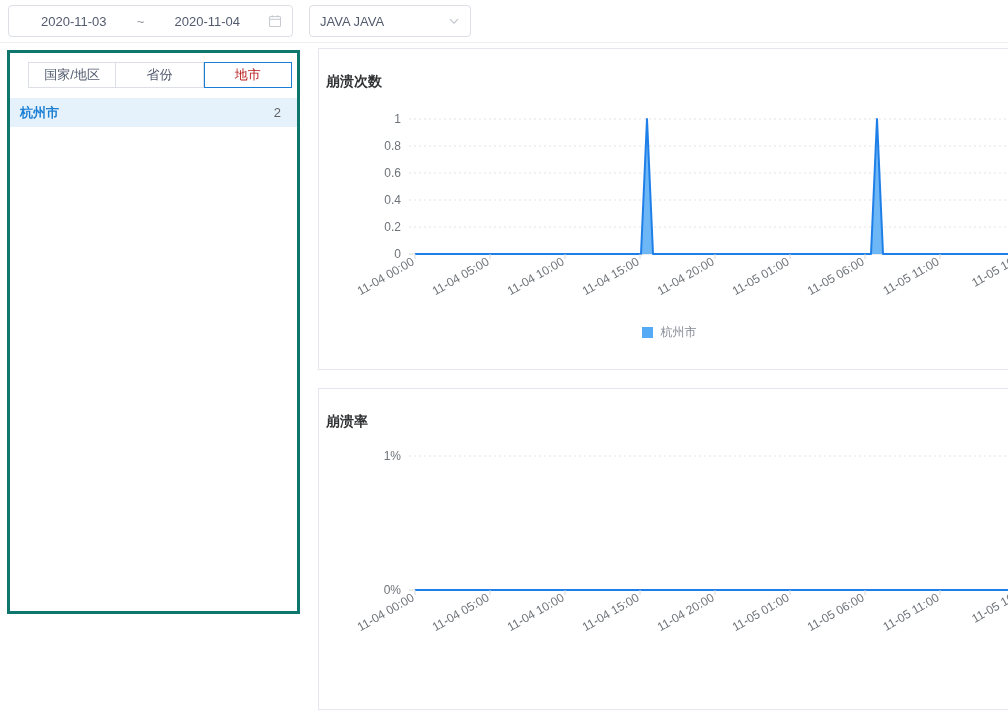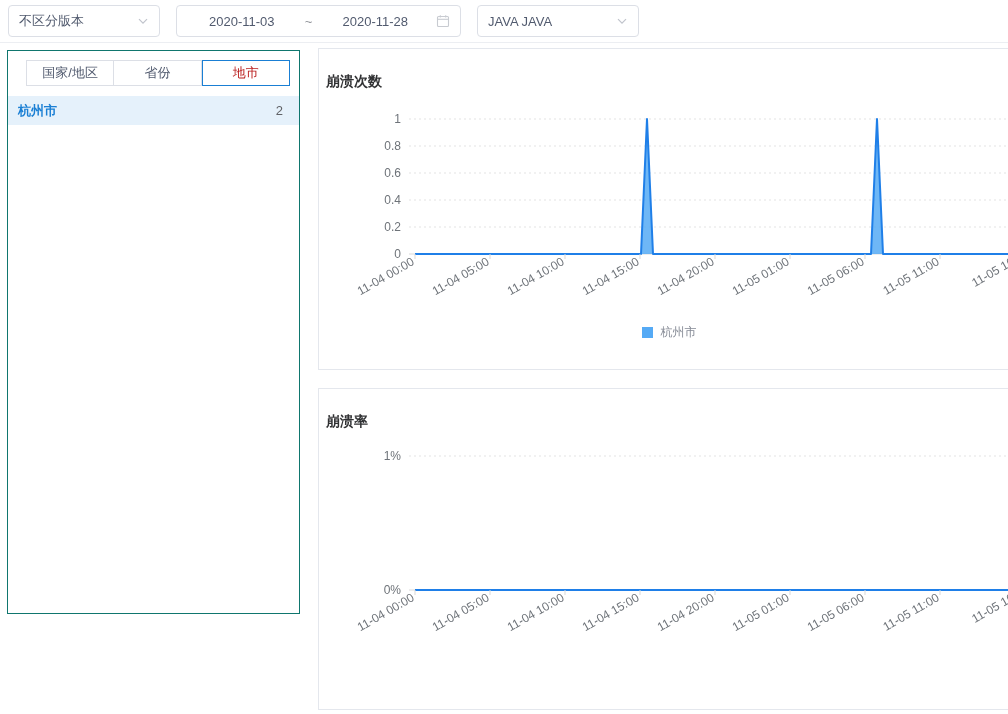--- a/index.html
+++ b/index.html
@@ -41,21 +41,21 @@
   .cal { width: 14px; height: 14px; flex: none; color: #c8cbd1; }
   .divider-row {
     position: absolute; left: 0; top: 42px; width: 1008px; height: 1px;
     background: #eceef2;
   }
 
   
   .leftpanel {
     position: absolute; left: 7px; top: 50px;
     width: 293px; height: 564px;
-    border: 1px solid #0f766e; background: #fff;
+    border: 3px solid #0f766e; background: #fff;
   }
   .tabs {
     display: flex; margin: 9px 10px 0 18px; width: 264px;
     height: 26px;
   }
   .tab {
     flex: 1; height: 26px; line-height: 24px; text-align: center;
     font-size: 13px; color: #515a6e; background: #fff;
     border: 1px solid #dcdfe6; border-left-width: 0;
     cursor: pointer; white-space: nowrap;
@@ -96,33 +96,25 @@
     width: 11px; height: 11px; background: #55aaf5; display: block;
   }
 </style>
 </head>
 <body>
 
 <div class="page">
 
   <div class="filterbar">
 
-    <div class="sel sel-version">
-      <span class="lbl">不区分版本</span>
-      <span class="chev">
-        <svg viewBox="0 0 12 12" width="12" height="12">
-            <path d="M2 4.2 L6 8.2 L10 4.2" fill="none" stroke="currentColor" stroke-width="1.2"></path>
-          </svg>
-      </span>
-    </div>
 
     <div class="daterange">
       <span class="d">2020-11-03</span>
       <span class="tilde">~</span>
-      <span class="d">2020-11-28</span>
+      <span class="d">2020-11-04</span>
       <span class="cal">
         <svg viewBox="0 0 14 14" width="14" height="14">
           <rect x="1.5" y="2.5" width="11" height="10" rx="1" fill="none" stroke="currentColor" stroke-width="1.1"></rect>
           <path d="M1.5 5.3 H12.5" stroke="currentColor" stroke-width="1.1"></path>
           <path d="M4.3 1.3 V3.4 M9.7 1.3 V3.4" stroke="currentColor" stroke-width="1.1"></path>
         </svg>
       </span>
     </div>
 
     <div class="sel sel-type">

